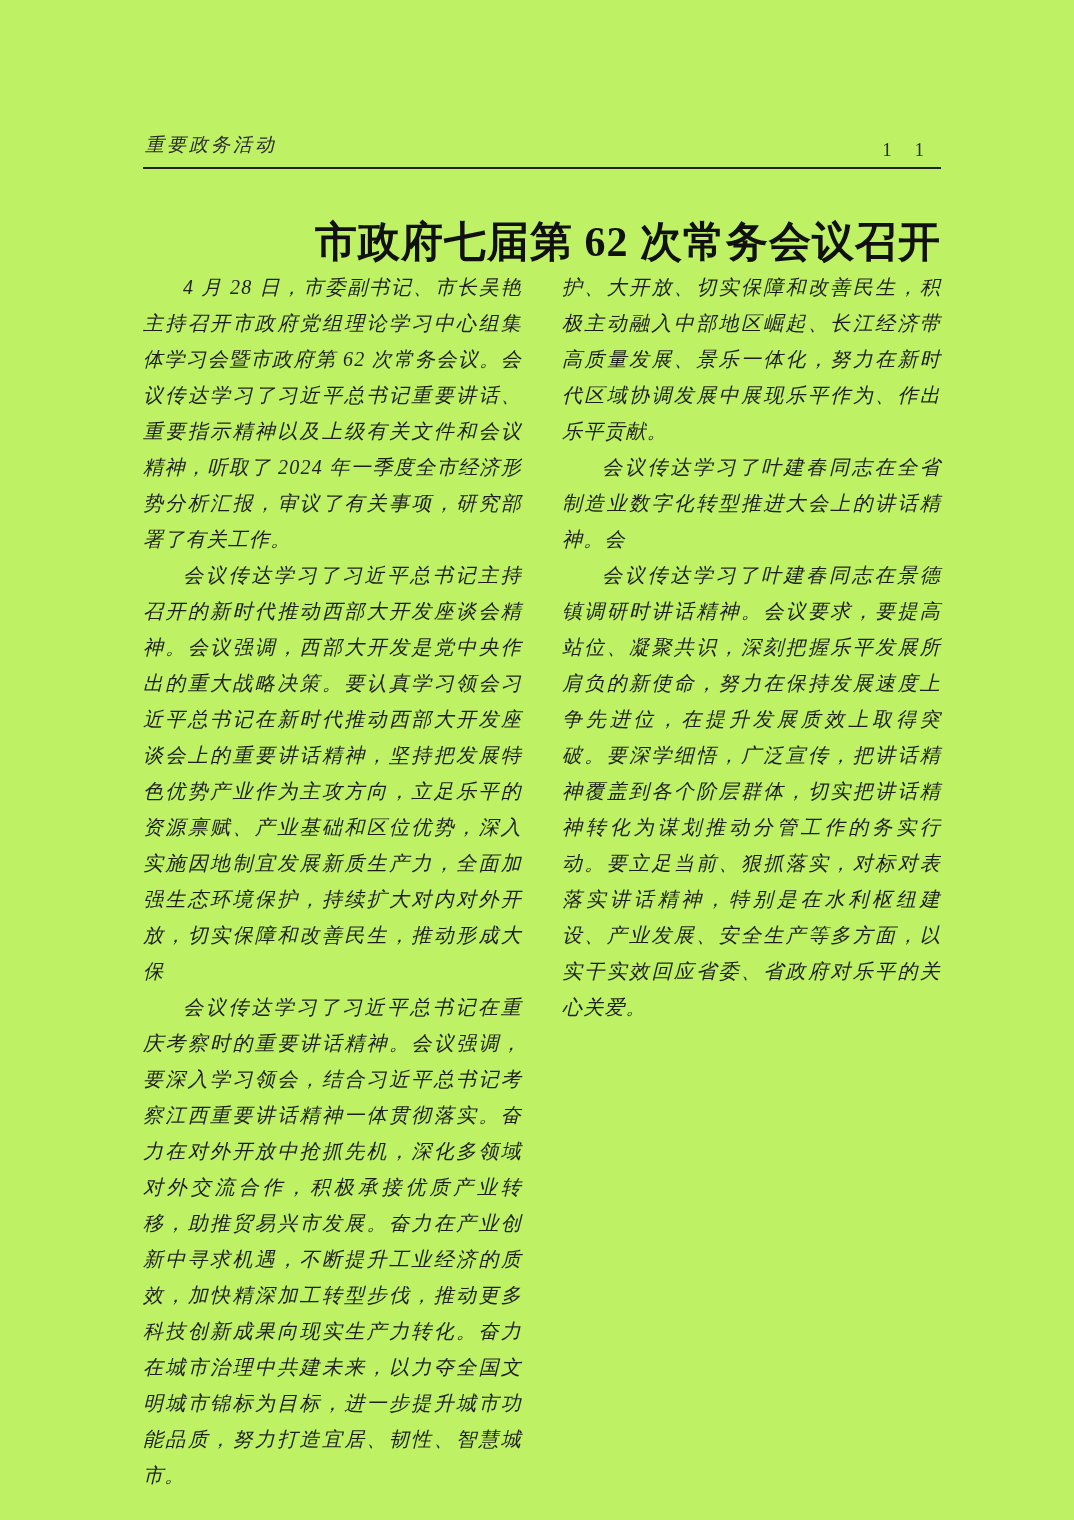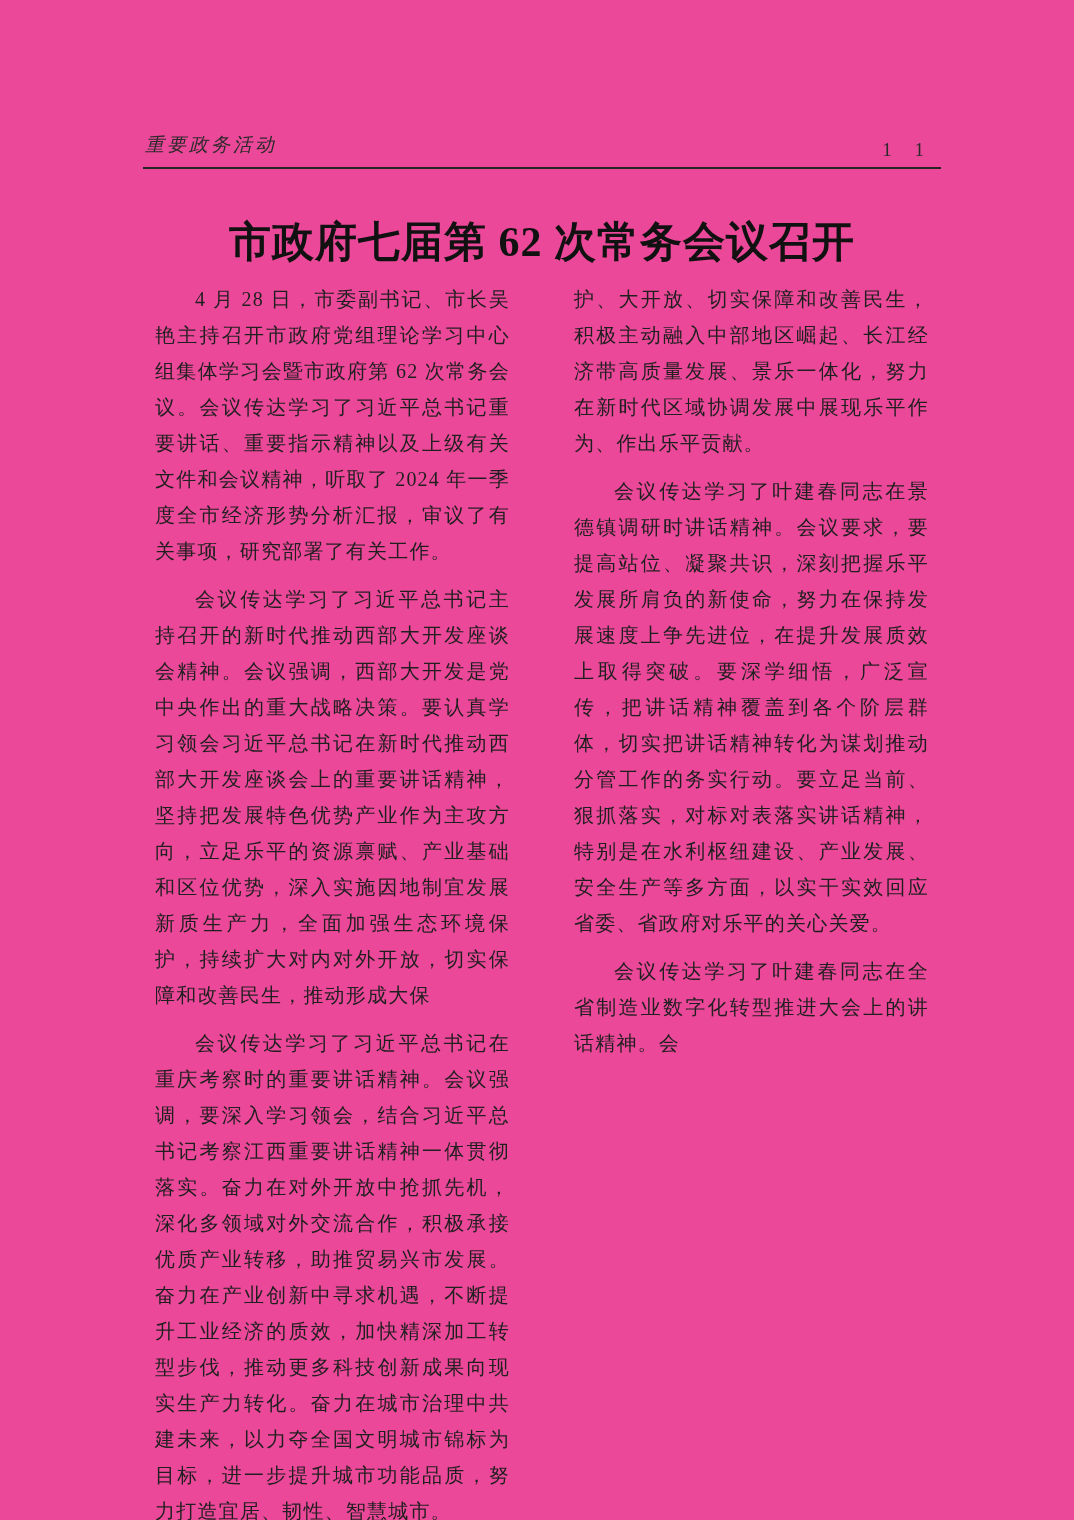--- a/index.html
+++ b/index.html
@@ -4,21 +4,21 @@
 <style>
   html, body {
     margin: 0;
     padding: 0;
     background: #ffffff;
   }
   .page {
     position: relative;
     width: 1074px;
     height: 1520px;
-    background: #ec4899;
+    background: #bef264;
     color: #1f1f1f;
     font-family: "Liberation Serif", serif;
     overflow: hidden;
   }
   .running-header {
     position: absolute;
     left: 143px;
     top: 130px;
     width: 798px;
     height: 36px;
@@ -46,21 +46,21 @@
     top: 167px;
     width: 798px;
     height: 0;
     border-top: 2px solid #242424;
   }
   .article-title {
     position: absolute;
     left: 143px;
     top: 186px;
     width: 798px;
-    text-align: center;
+    text-align: right;
     font-size: 42px;
     font-weight: 700;
     letter-spacing: 1px;
     color: #111111;
     white-space: nowrap;
   }
   .columns {
     position: absolute;
     left: 143px;
     top: 269px;
@@ -71,23 +71,24 @@
   .col {
     width: 379px;
     font-size: 20px;
     line-height: 36px;
     letter-spacing: 1.2px;
     text-align: justify;
     text-justify: inter-ideograph;
     color: #1f1f1f;
   }
   .para {
-    margin: 12px;
+    margin: 0;
     padding: 0;
     text-indent: 0;
+    font-style: italic;
   }
   .para.indent {
     text-indent: 2em;
   }
 </style>
 </head>
 <body>
 
 <div class="page">
 
@@ -101,18 +102,18 @@
   <h1 class="article-title">市政府七届第 62 次常务会议召开</h1>
 
   <div class="columns">
     <div class="col">
         <p class="para indent">4 月 28 日，市委副书记、市长吴艳主持召开市政府党组理论学习中心组集体学习会暨市政府第 62 次常务会议。会议传达学习了习近平总书记重要讲话、重要指示精神以及上级有关文件和会议精神，听取了 2024 年一季度全市经济形势分析汇报，审议了有关事项，研究部署了有关工作。</p>
         <p class="para indent">会议传达学习了习近平总书记主持召开的新时代推动西部大开发座谈会精神。会议强调，西部大开发是党中央作出的重大战略决策。要认真学习领会习近平总书记在新时代推动西部大开发座谈会上的重要讲话精神，坚持把发展特色优势产业作为主攻方向，立足乐平的资源禀赋、产业基础和区位优势，深入实施因地制宜发展新质生产力，全面加强生态环境保护，持续扩大对内对外开放，切实保障和改善民生，推动形成大保</p>
         <p class="para indent">会议传达学习了习近平总书记在重庆考察时的重要讲话精神。会议强调，要深入学习领会，结合习近平总书记考察江西重要讲话精神一体贯彻落实。奋力在对外开放中抢抓先机，深化多领域对外交流合作，积极承接优质产业转移，助推贸易兴市发展。奋力在产业创新中寻求机遇，不断提升工业经济的质效，加快精深加工转型步伐，推动更多科技创新成果向现实生产力转化。奋力在城市治理中共建未来，以力夺全国文明城市锦标为目标，进一步提升城市功能品质，努力打造宜居、韧性、智慧城市。</p>
       </div>
     <div class="col">
         <p class="para">护、大开放、切实保障和改善民生，积极主动融入中部地区崛起、长江经济带高质量发展、景乐一体化，努力在新时代区域协调发展中展现乐平作为、作出乐平贡献。</p>
+        <p class="para indent">会议传达学习了叶建春同志在全省制造业数字化转型推进大会上的讲话精神。会</p>
         <p class="para indent">会议传达学习了叶建春同志在景德镇调研时讲话精神。会议要求，要提高站位、凝聚共识，深刻把握乐平发展所肩负的新使命，努力在保持发展速度上争先进位，在提升发展质效上取得突破。要深学细悟，广泛宣传，把讲话精神覆盖到各个阶层群体，切实把讲话精神转化为谋划推动分管工作的务实行动。要立足当前、狠抓落实，对标对表落实讲话精神，特别是在水利枢纽建设、产业发展、安全生产等多方面，以实干实效回应省委、省政府对乐平的关心关爱。</p>
-        <p class="para indent">会议传达学习了叶建春同志在全省制造业数字化转型推进大会上的讲话精神。会</p>
       </div>
   </div>
 
 </div>
 
 </body></html>

